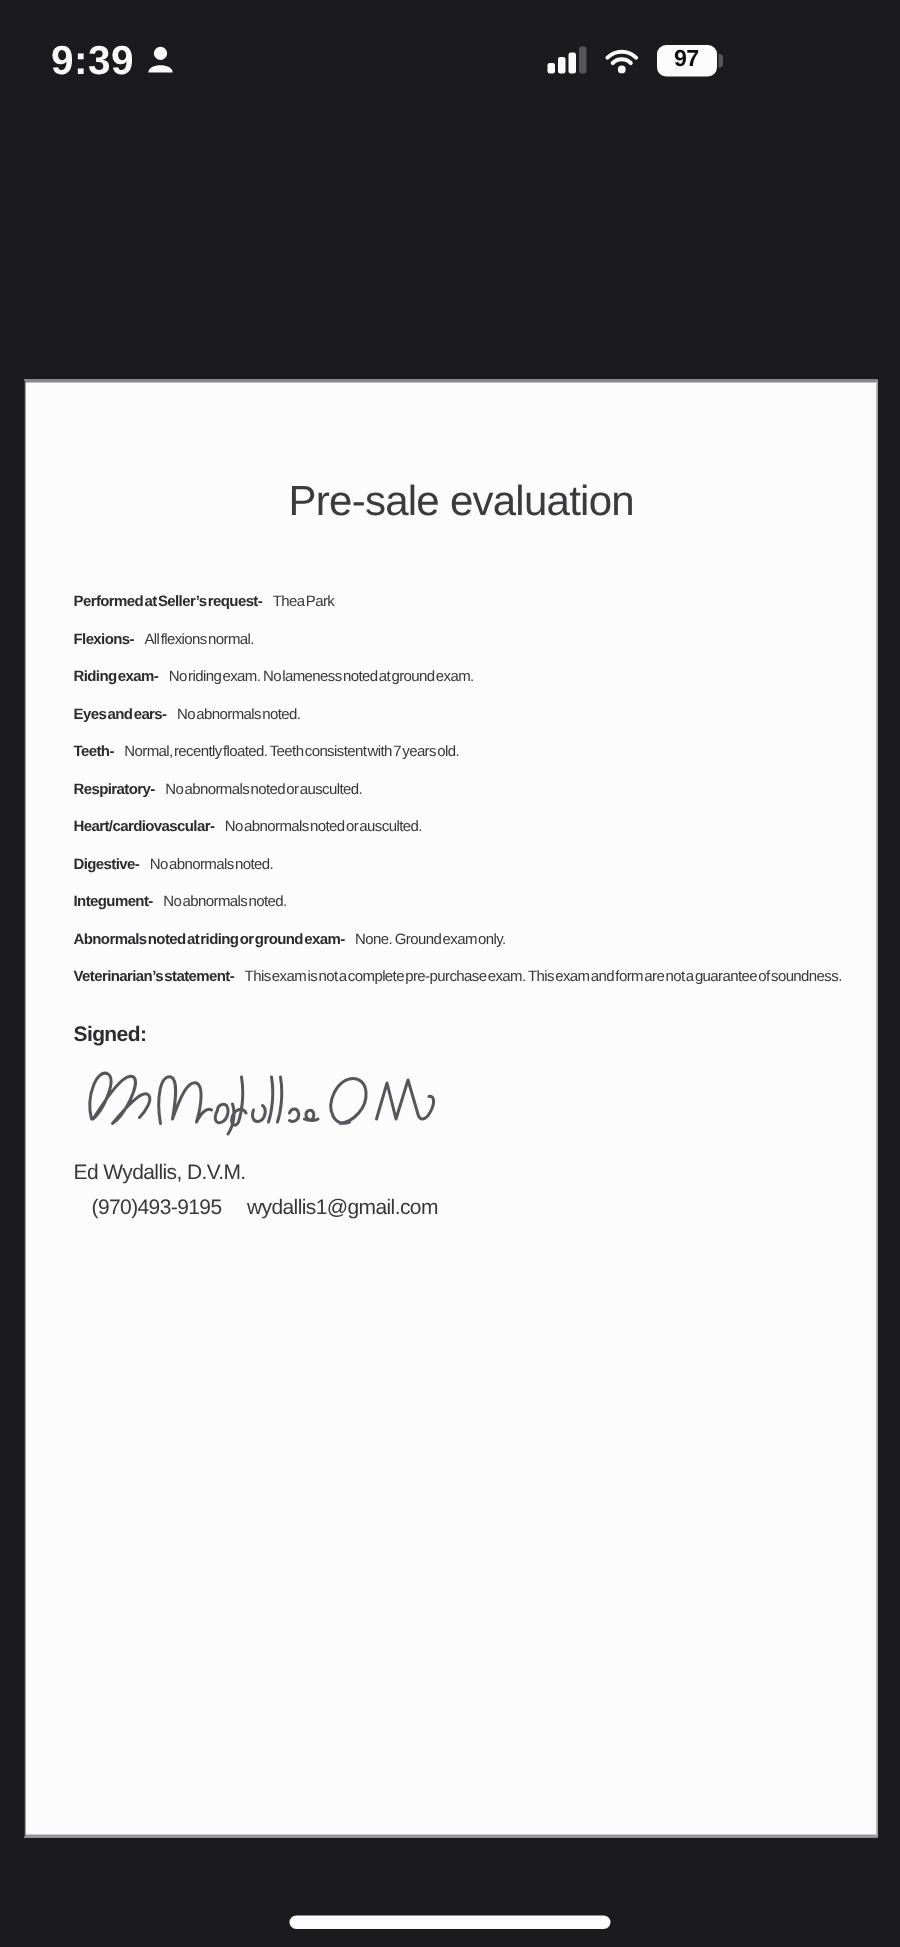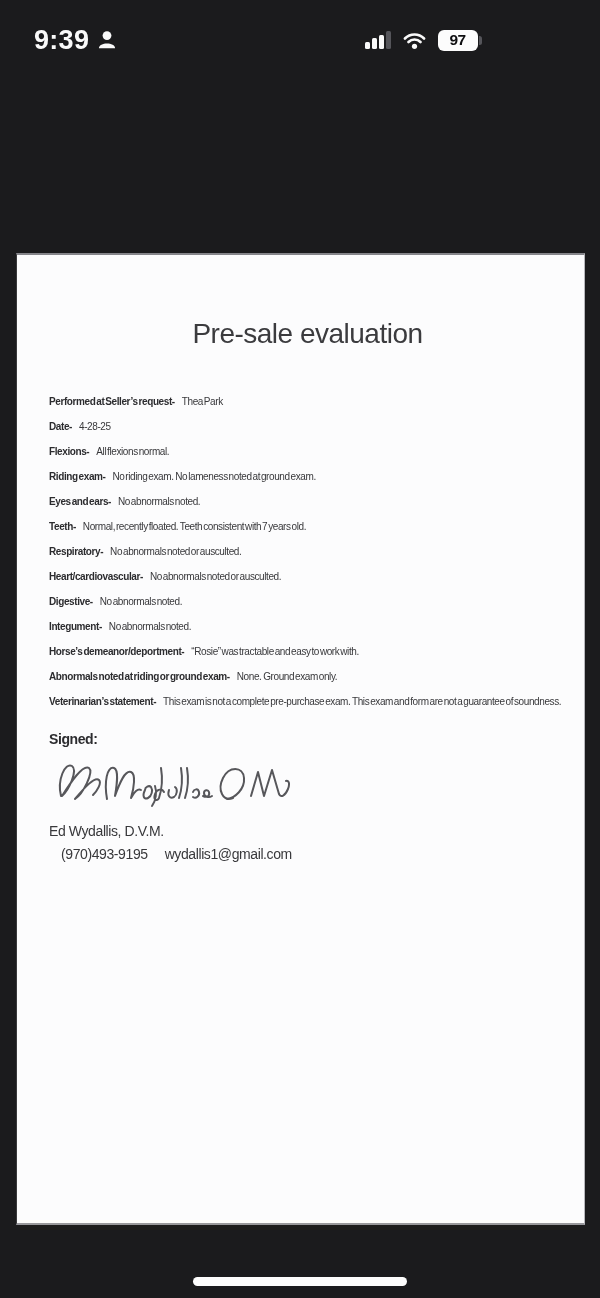--- a/index.html
+++ b/index.html
@@ -105,41 +105,39 @@
   </div>
 </div>
 
 <div class="doc">
   <div class="doc-inner">
     <h1 class="doc-title">Pre-sale evaluation</h1>
 
     <div>
   <p class="field"><span class="lbl">Performed at Seller’s request-</span><span class="val">Thea Park</span></p>
 
-  <p class="field"><span class="lbl">Date-</span><span class="val">4-28-25</span></p>
 
 
   <p class="field"><span class="lbl">Flexions-</span><span class="val">All flexions normal.</span></p>
 
   <p class="field"><span class="lbl">Riding exam-</span><span class="val">No riding exam.  No lameness noted at ground exam.</span></p>
 
 
   <p class="field"><span class="lbl">Eyes and ears-</span><span class="val">No abnormals noted.</span></p>
 
   <p class="field"><span class="lbl">Teeth-</span><span class="val">Normal, recently floated.  Teeth consistent with 7 years old.</span></p>
 
   <p class="field"><span class="lbl">Respiratory-</span><span class="val">No abnormals noted or ausculted.</span></p>
 
   <p class="field"><span class="lbl">Heart/cardiovascular-</span><span class="val">No abnormals noted or ausculted.</span></p>
 
   <p class="field"><span class="lbl">Digestive-</span><span class="val">No abnormals noted.</span></p>
 
   <p class="field"><span class="lbl">Integument-</span><span class="val">No abnormals noted.</span></p>
 
-  <p class="field"><span class="lbl">Horse’s demeanor/deportment-</span><span class="val">“Rosie” was tractable and easy to work with.</span></p>
 
   <p class="field"><span class="lbl">Abnormals noted at riding or ground exam-</span><span class="val">None.  Ground exam only.</span></p>
 
 
   <p class="field"><span class="lbl">Veterinarian’s statement-</span><span class="val">This exam is not a complete pre-purchase exam.  This exam and form are not a guarantee of soundness.</span></p>
 </div>
 
     <p class="signed">Signed:</p>
 
     <div class="sig-wrap">

